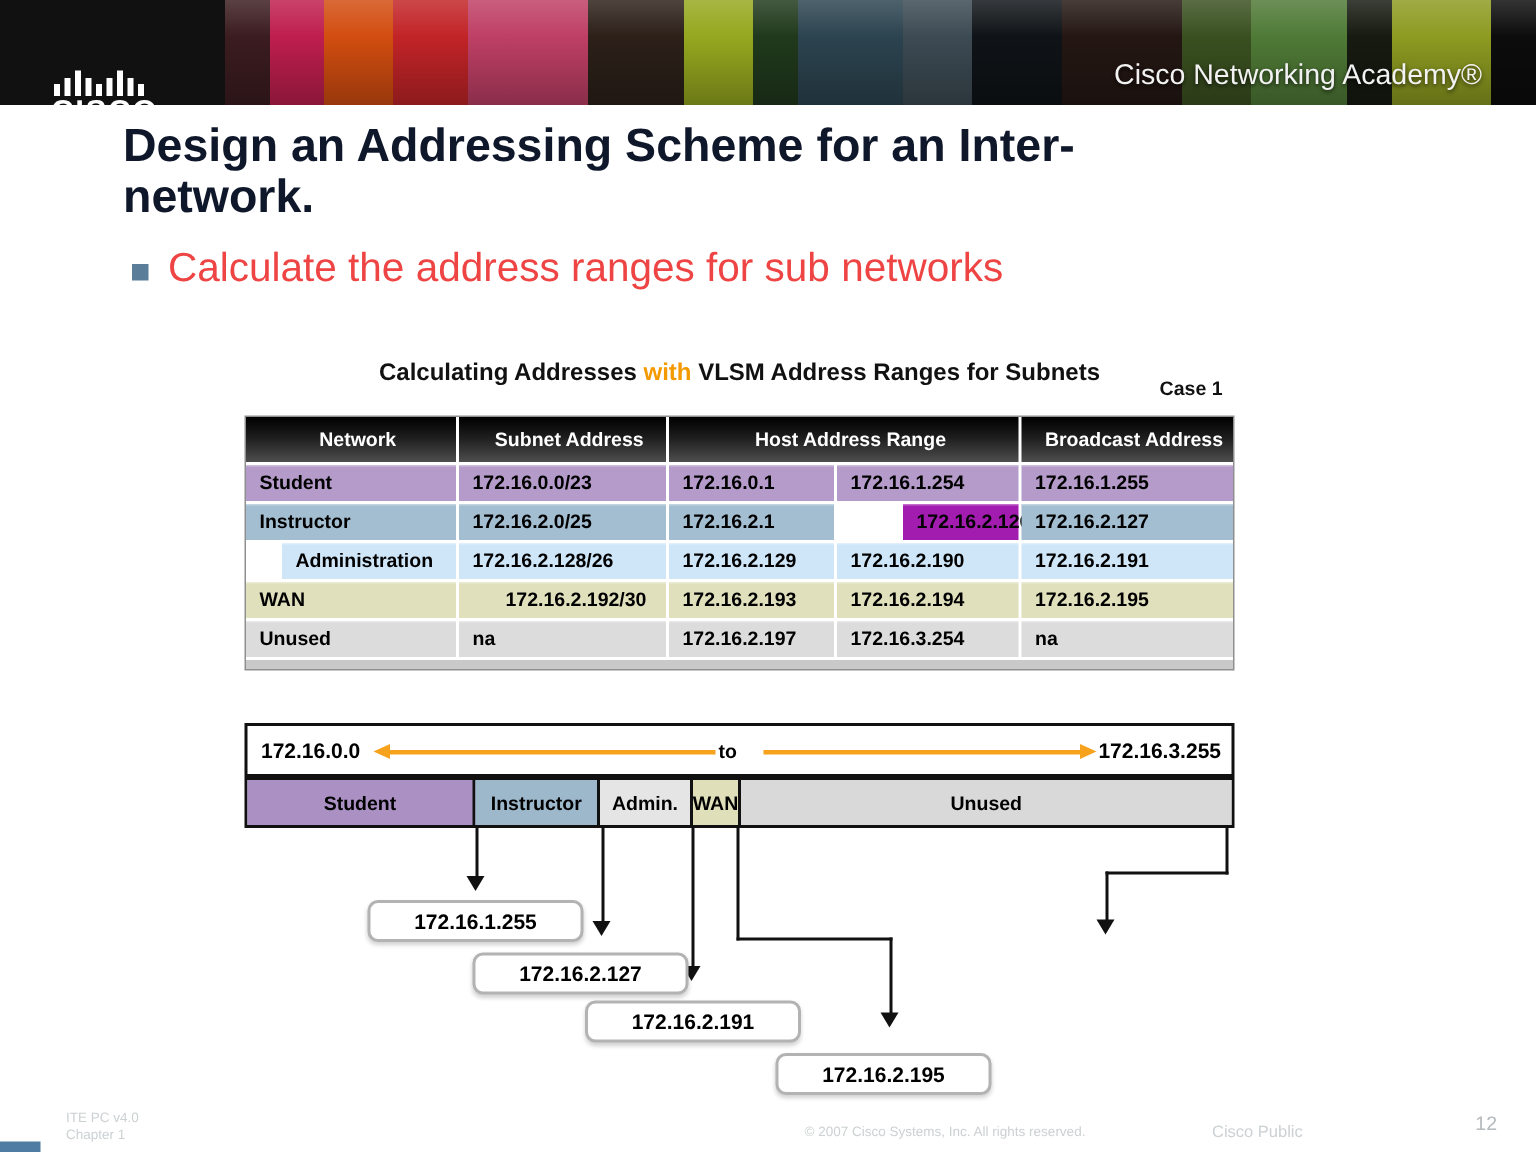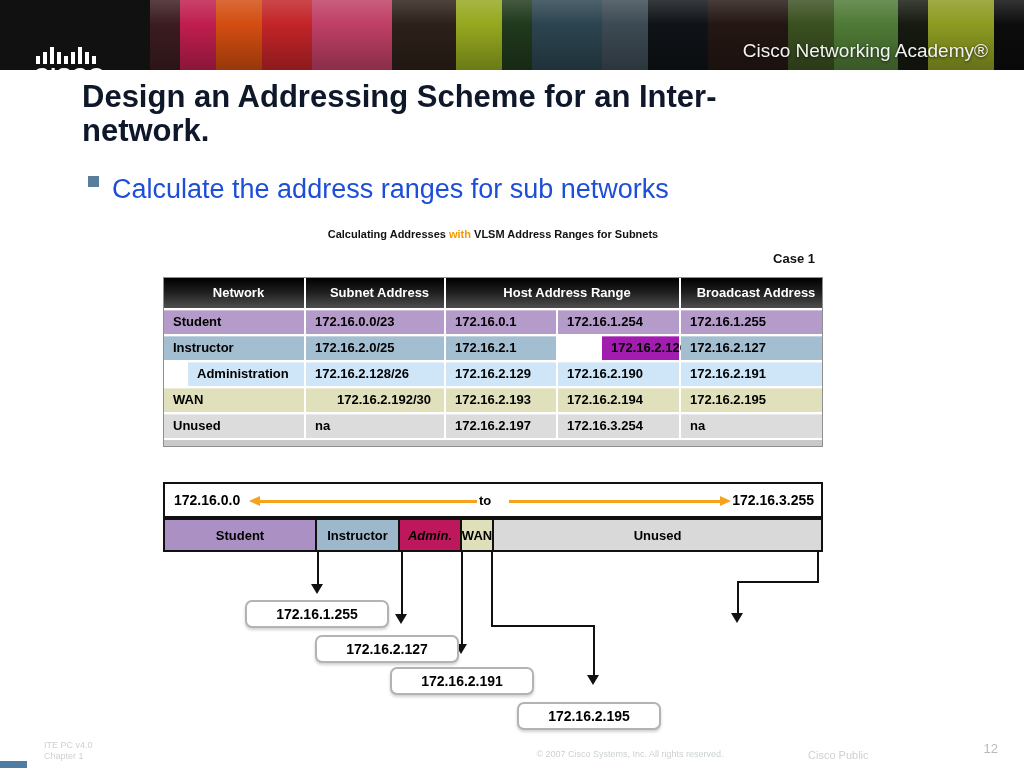--- a/index.html
+++ b/index.html
@@ -16,24 +16,24 @@
   .collage{flex:1;display:flex;}
   .cblock{height:70px;position:relative;}
   .cblock::after{content:"";position:absolute;inset:0;
     background:linear-gradient(180deg,rgba(255,255,255,.16),rgba(0,0,0,0) 35%,rgba(0,0,0,.28));}
   .brand{position:absolute;right:36px;top:40px;color:#f2f2f2;font-size:19px;z-index:3;
     text-shadow:0 1px 3px rgba(0,0,0,.7);}
   
   .title{position:absolute;left:82px;top:80px;width:910px;font-size:31px;line-height:34px;
     font-weight:bold;color:#0f172a;}
   .bullet-sq{position:absolute;left:88px;top:176px;width:11px;height:11px;background:#5a7d99;}
-  .bullet-text{position:absolute;left:112px;top:174px;font-size:27px;color:#1d4ed8;}
-  
-  .fig-caption{position:absolute;left:163px;top:228px;width:660px;text-align:center;
-    font-size:11px;font-weight:bold;color:#111;}
+  .bullet-text{position:absolute;left:112px;top:163px;font-size:27px;color:#ef4444;}
+  
+  .fig-caption{position:absolute;left:163px;top:240px;width:660px;text-align:center;
+    font-size:16px;font-weight:bold;color:#111;}
   .fig-caption .hl{color:#f49a00;}
   .case-label{position:absolute;left:163px;top:251px;width:652px;text-align:right;
     font-size:13px;font-weight:bold;color:#111;}
   
   .table-wrap{position:absolute;left:163px;top:277px;width:658px;border:1px solid #8f8f8f;background:#fff;}
   .grid{display:grid;grid-template-columns:140px 138px 110px 121px 1fr;gap:2px;background:#ffffff;}
   .th{background:linear-gradient(180deg,#000 0%,#1d1d1d 45%,#4e4e4e 100%);color:#fff;
     font-size:13px;font-weight:bold;line-height:30px;padding-left:9px;white-space:nowrap;text-align:center;}
   .th.span2{grid-column:span 2;}
   .cell{font-size:13px;font-weight:bold;line-height:24px;padding-left:9px;color:#000;white-space:nowrap;
@@ -170,21 +170,21 @@
     <span class="arrow-l-head"></span>
     <span class="arrow-l-line"></span>
     <span class="rb-to">to</span>
     <span class="arrow-r-line"></span>
     <span class="arrow-r-head"></span>
     <span class="rb-end">172.16.3.255</span>
   </div>
   <div class="segbar">
       <div class="seg" style="background: rgb(171, 144, 196); width: 150px;">Student</div>
       <div class="seg" style="background: rgb(157, 183, 203); width: 81px;">Instructor</div>
-      <div class="seg" style="background: #be185d; width: 60px; font-style: italic;">Admin.</div>
+      <div class="seg" style="background: #e5e5e5; width: 60px;">Admin.</div>
       <div class="seg" style="background: rgb(223, 223, 186); width: 30px;">WAN</div>
       <div class="seg" style="background: rgb(217, 217, 217); flex: 1 1 0%;">Unused</div>
     </div>
 
   <div class="vline l1v"></div>
   <div class="ahead l1h"></div>
   <div class="vline l2v"></div>
   <div class="ahead l2h"></div>
   <div class="vline l3v"></div>
   <div class="ahead l3h"></div>

